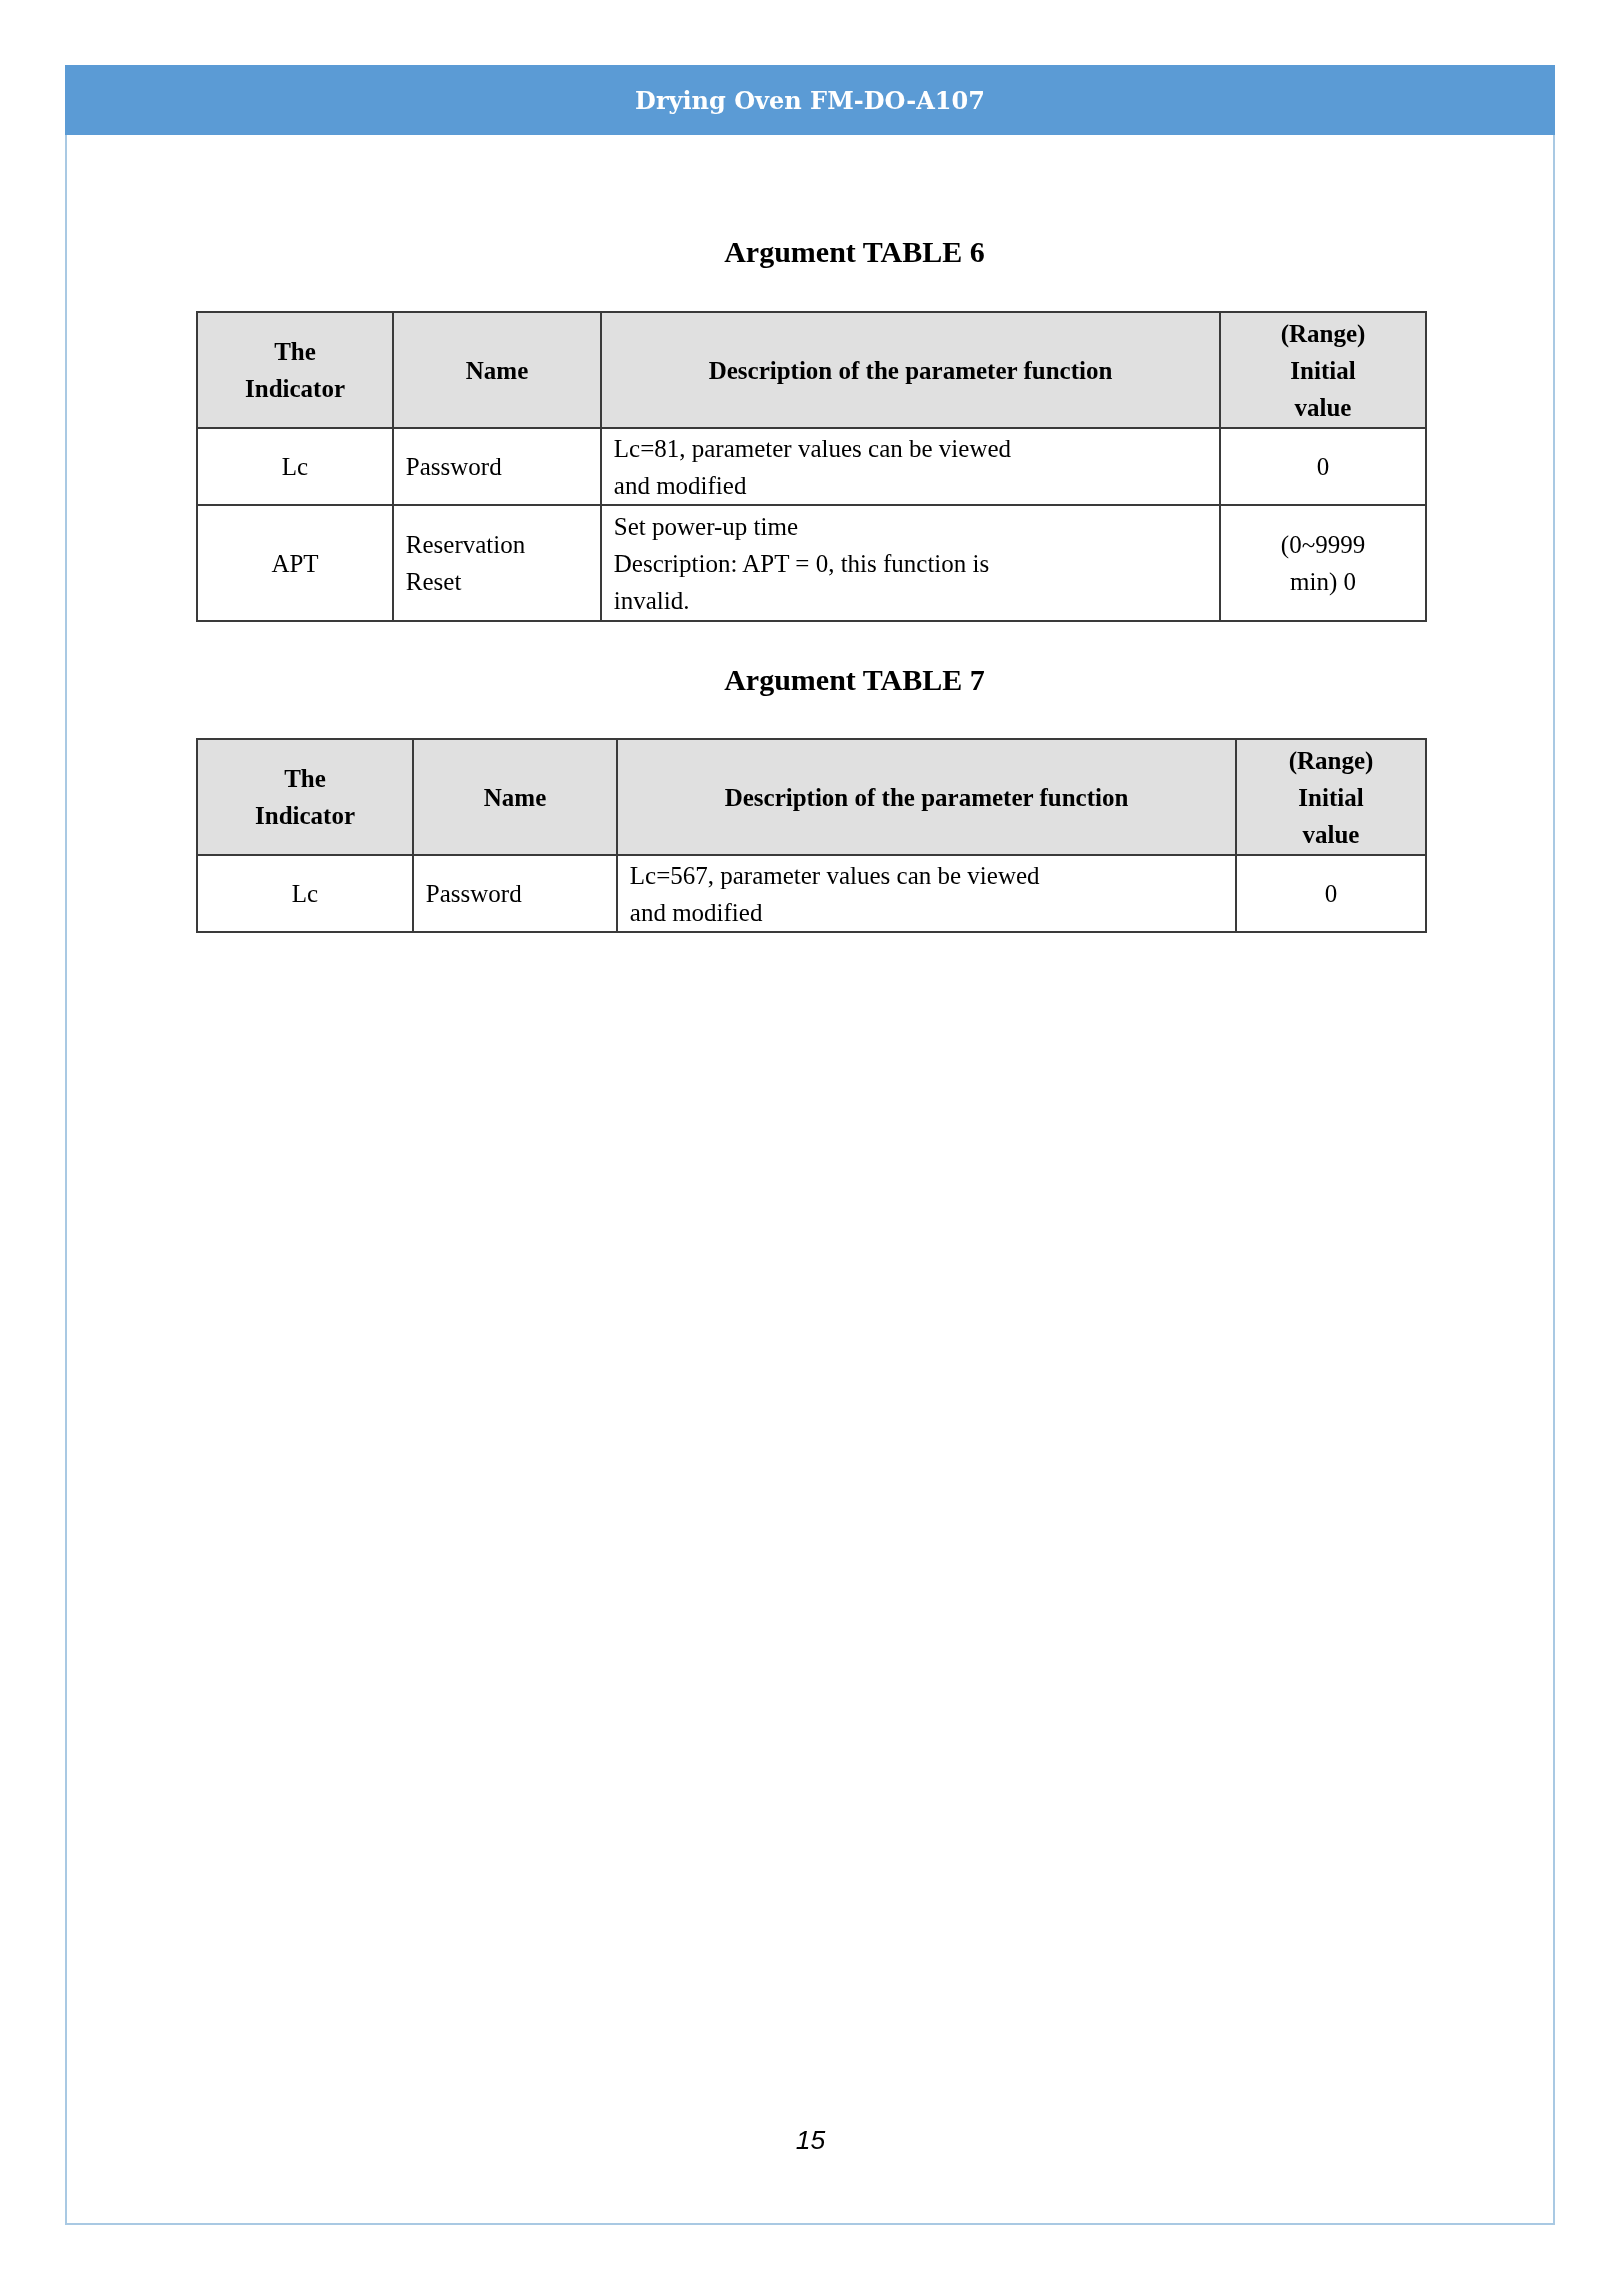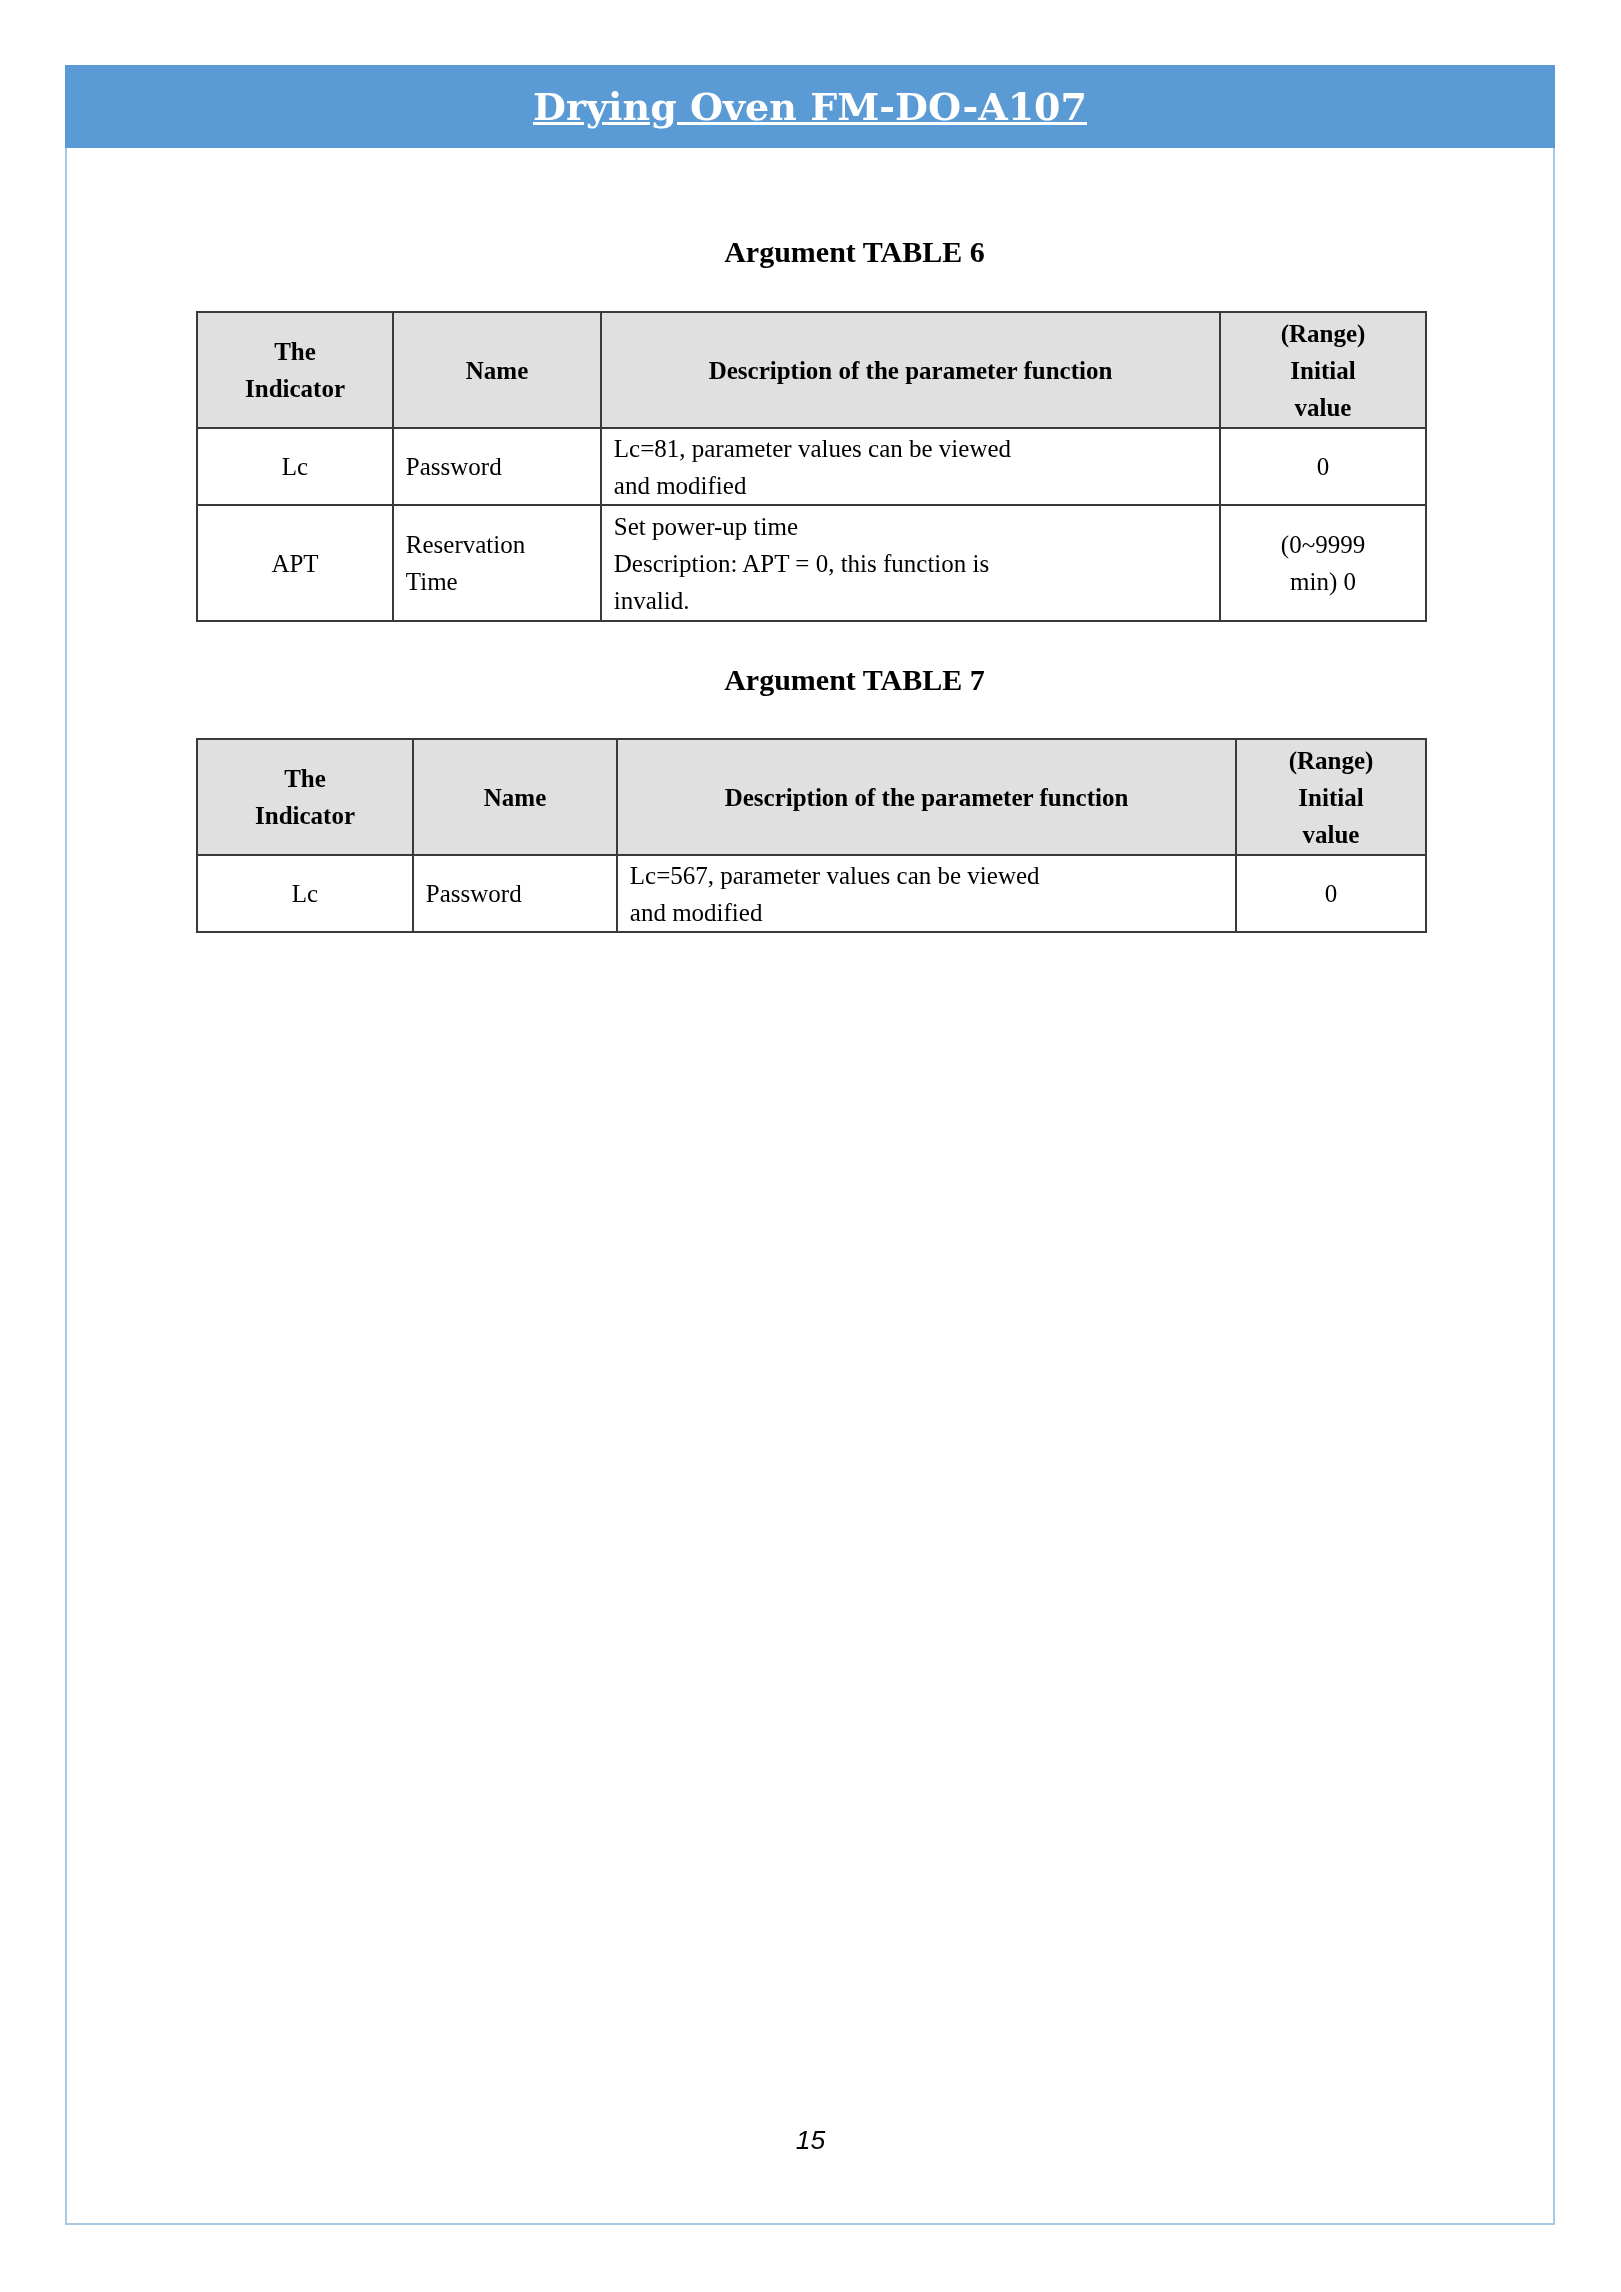--- a/index.html
+++ b/index.html
@@ -21,31 +21,30 @@
       width: 1490px;
       height: 2160px;
       border: 2px solid #a9c9e3;
       box-sizing: border-box;
     }
     .header-band {
       position: absolute;
       left: 65px;
       top: 65px;
       width: 1490px;
-      height: 83px;
+      height: 70px;
       background: #5b9bd5;
       display: flex;
       align-items: center;
       justify-content: center;
       color: #fff;
       font-family: "DejaVu Serif", serif;
       font-weight: bold;
-      font-size: 38px;
+      font-size: 24px;
       letter-spacing: 0;
-      text-decoration: underline;
     }
     .caption {
       position: absolute;
       left: 0;
       width: 1621px;
       text-align: center;
       font-family: "Liberation Serif", serif;
       font-weight: bold;
       font-size: 30px;
       padding-left: 44px;
@@ -113,21 +112,21 @@
   <tr style="height:77px;">
     <td class="c ml">Lc</td>
     <td class="l ml">Password</td>
     <td class="l ml">Lc=81, parameter values can be viewed
 and modified</td>
     <td class="c ml">0</td>
   </tr>
   <tr style="height:116px;">
     <td class="c ml">APT</td>
     <td class="l ml">Reservation
-Time</td>
+Reset</td>
     <td class="l ml">Set power-up time
 Description: APT = 0, this function is
 invalid.</td>
     <td class="c ml">(0~9999
 min) 0</td>
   </tr>
 </tbody>
   </table>
 
 <div class="caption" style="top:663px;">Argument TABLE 7</div>

